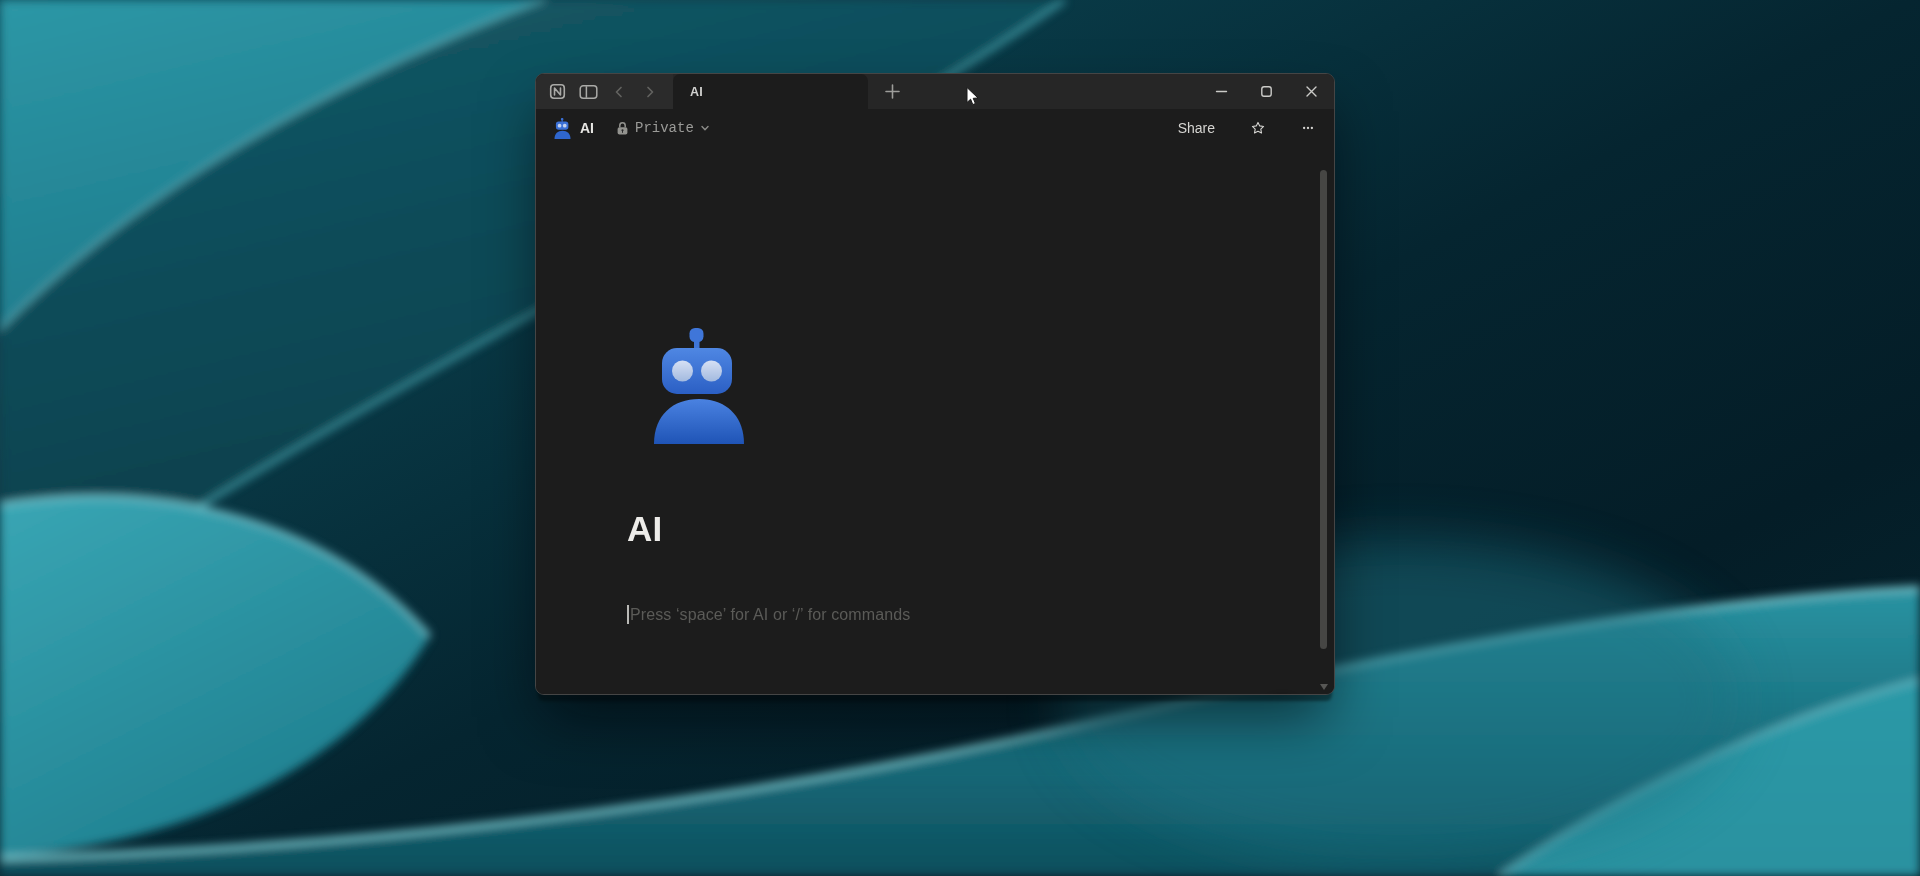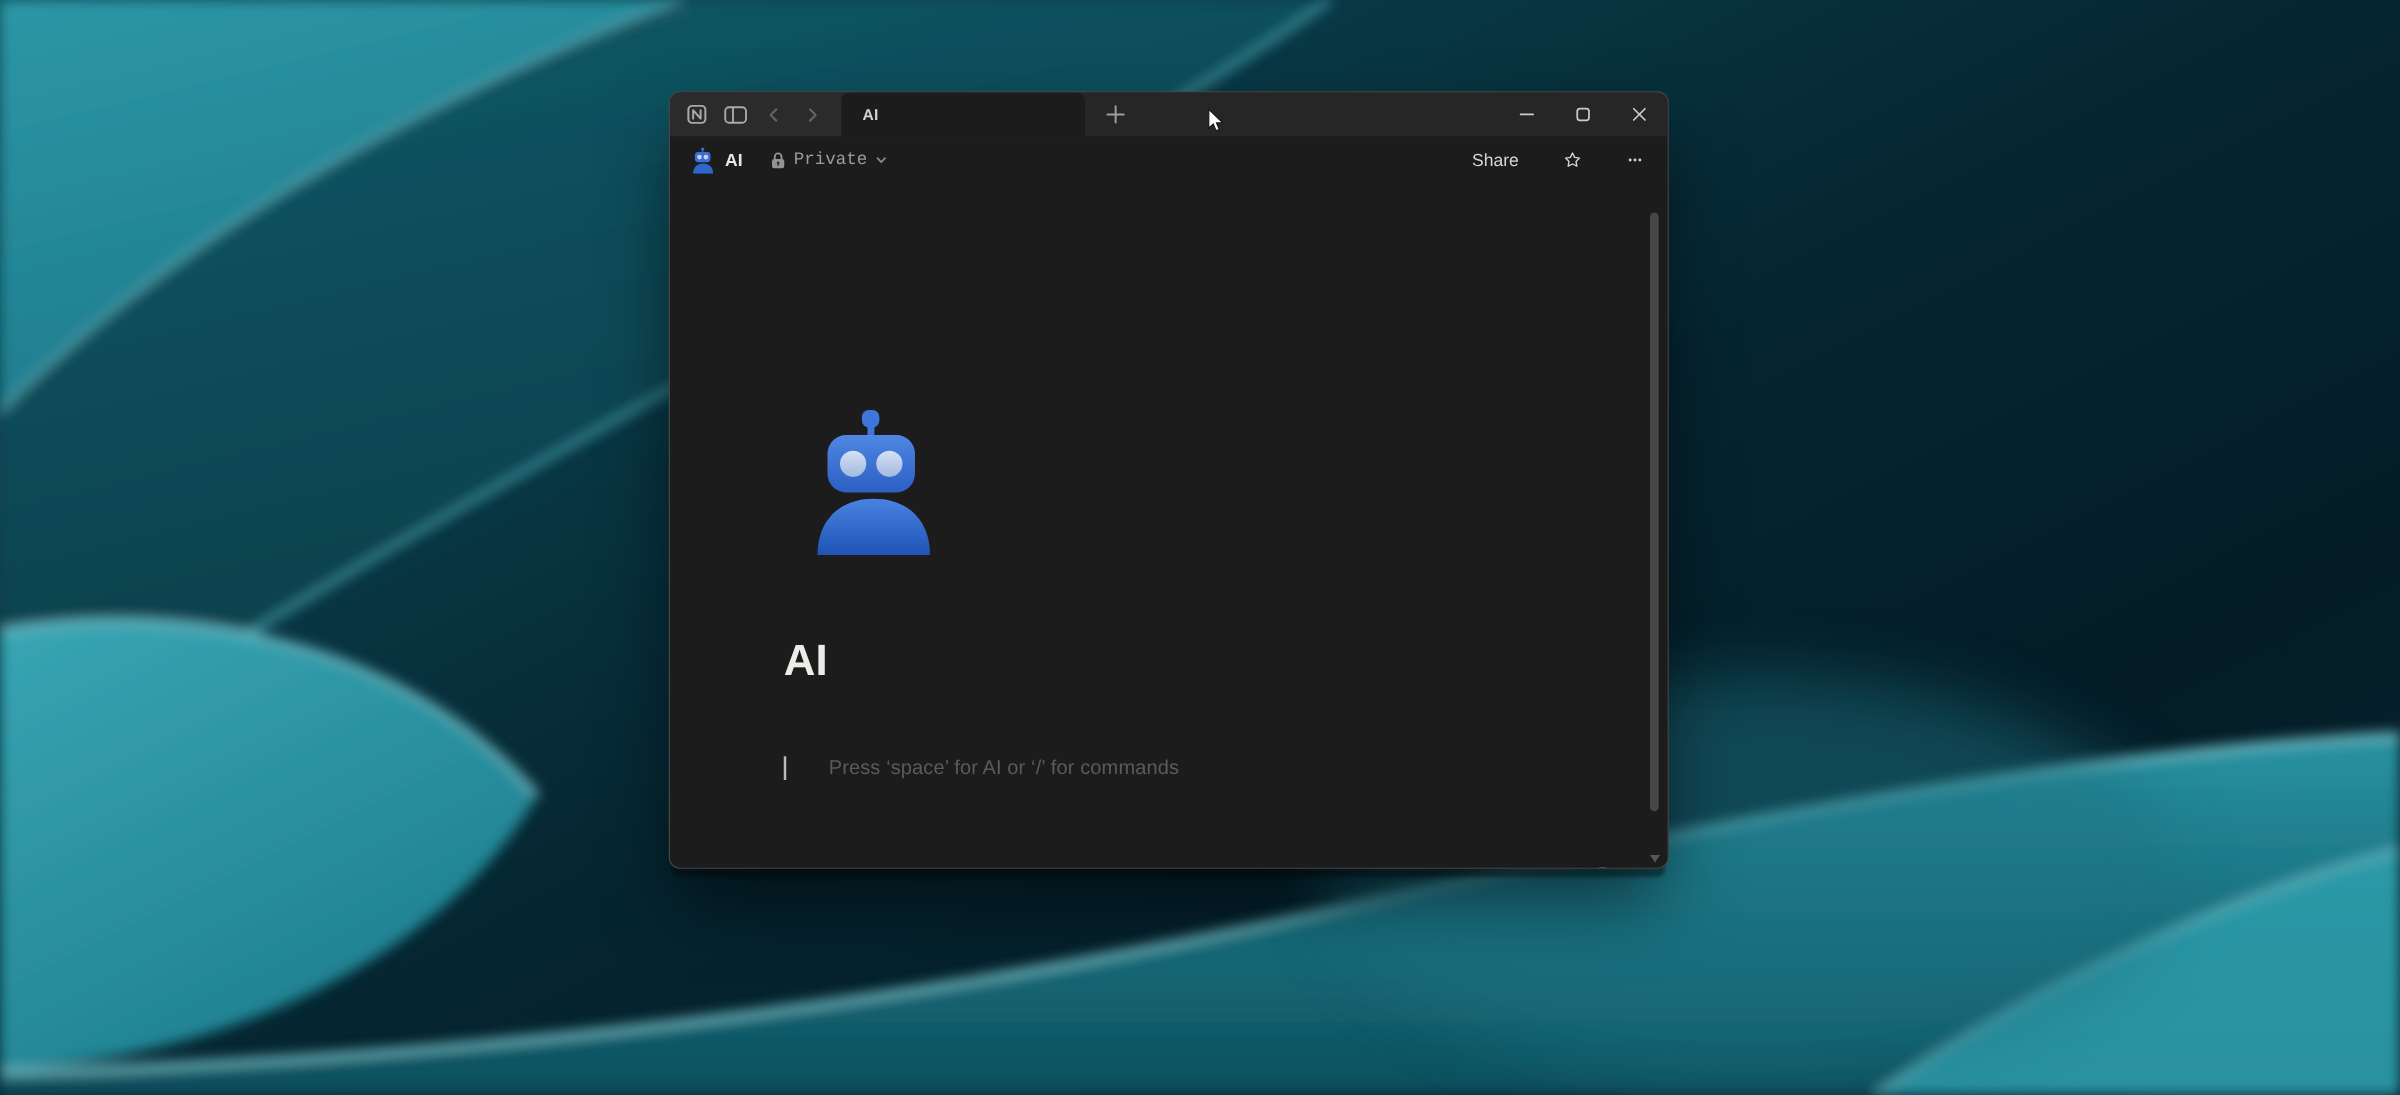--- a/index.html
+++ b/index.html
@@ -45,21 +45,21 @@
   .icon-btn{width:26px;height:26px;display:flex;align-items:center;justify-content:center;border-radius:4px;background:none;border:none;}
   
   .content{position:relative;height:549px;background:#1c1c1c;}
   .page-icon{position:absolute;left:113px;top:180px;width:100px;height:118px;}
   .page-title{
     position:absolute;left:91px;top:362px;margin:0;
     font-size:35px;font-weight:700;color:#edece9;letter-spacing:.2px;
   }
   .editor-line{position:absolute;left:91px;top:458px;display:flex;align-items:center;}
   .caret{width:2px;height:19px;background:#b9b9b6;margin-right:1px;}
-  .placeholder{font-size:16px;color:#5b5b58;letter-spacing:.1px;padding-left:33px;}
+  .placeholder{font-size:16px;color:#5b5b58;letter-spacing:.1px;}
   .ai-fab{
     position:absolute;left:723px;top:547px;width:46px;height:46px;border-radius:50%;
     background:#eae9e6;border:none;display:flex;align-items:center;justify-content:center;
     box-shadow:0 2px 6px rgba(0,0,0,.45);
   }
   
   .scrollbar{position:absolute;right:5px;top:0;bottom:0;width:10px;}
   .scroll-up{position:absolute;top:7px;left:1px;width:0;height:0;
     border-left:4px solid transparent;border-right:4px solid transparent;border-bottom:6px solid #55555*;}
   .scroll-up{border-bottom-color:#575755;}

